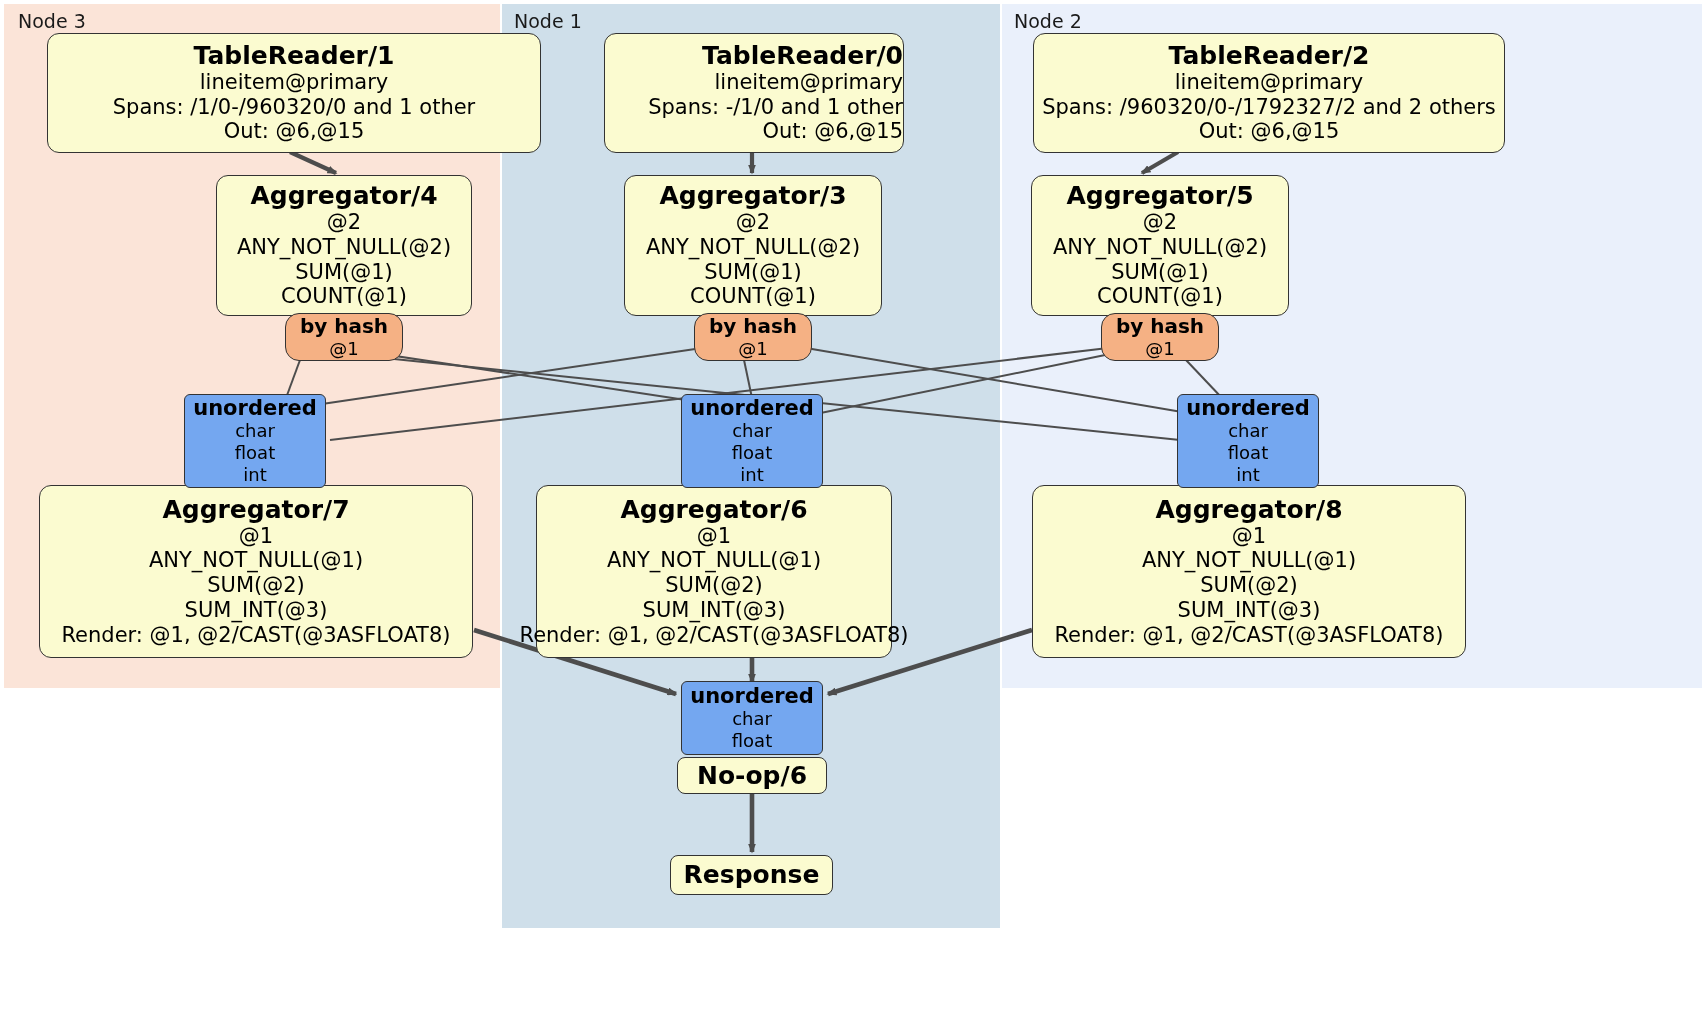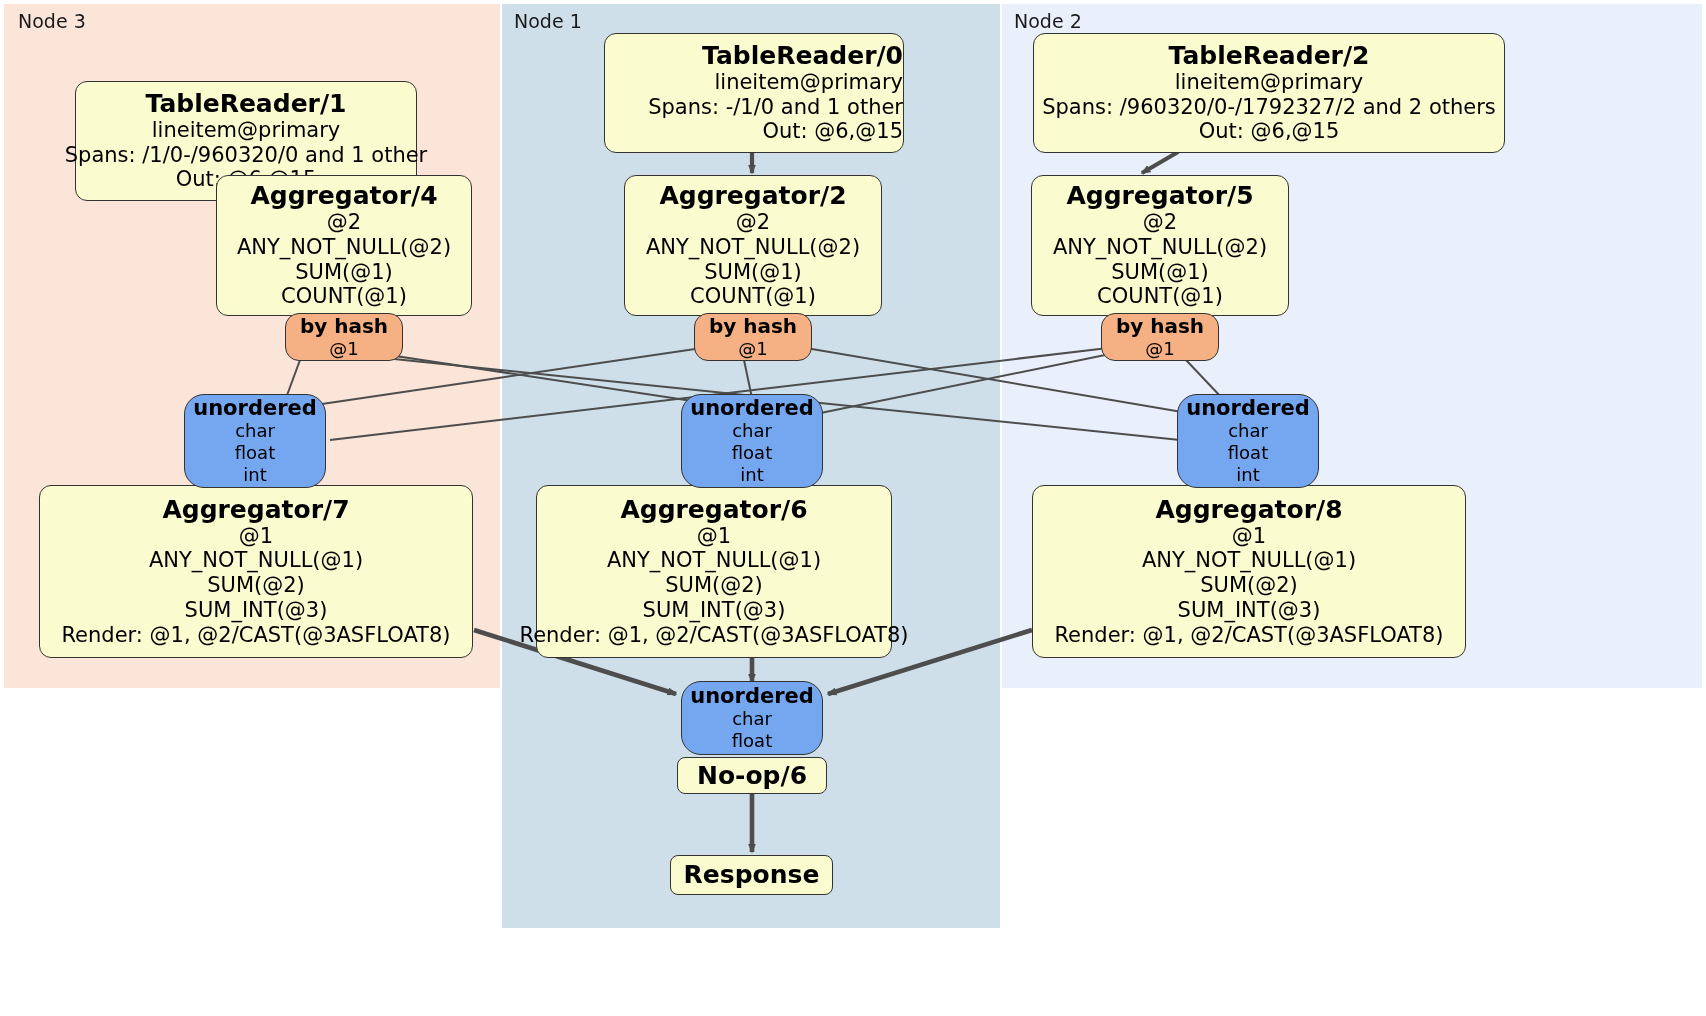--- a/index.html
+++ b/index.html
@@ -63,21 +63,21 @@
     background: #f5b184;
     border-radius: 14px;
     border: 1.6px solid #333333;
     z-index: 9;
   }
   .router-hash .title { font-size: 20px; }
   .router-hash .line  { font-size: 18px; }
   .synth {
     background: #74a7f0;
     border: 1.6px solid #333333;
-    border-radius: 20px;
+    border-radius: 6px;
     z-index: 8;
   }
   .synth .title { font-size: 21px; }
   .synth .line  { font-size: 18px; line-height: 1.2; }
 
   .noop  { background: #fbfbd0; border-radius: 8px; }
   .noop .title { font-size: 25px; }
   .response { background: #fbfbd0; border-radius: 8px; }
   .response .title { font-size: 25px; }
 
@@ -147,21 +147,21 @@
       <path d="M474,630 L676,694" marker-end="url(#arrThick)"></path>
       <path d="M752,658 L752,682" marker-end="url(#arrThick)"></path>
       <path d="M1032,630 L828,694" marker-end="url(#arrThick)"></path>
     </g>
 
     <g stroke="#4d4d4d" stroke-width="4.6" fill="none">
       <path d="M752,790 L752,852" marker-end="url(#arrThick)"></path>
     </g>
   </svg>
 
-  <div class="gbox proc" style="left:75px; top:33px; width:342px; height:120px;margin-top:48px;">
+  <div class="gbox proc" style="left:47px; top:33px; width:494px; height:120px;">
     <div class="title">TableReader/1</div>
     <div class="line">lineitem@primary</div>
     <div class="line">Spans: /1/0-/960320/0 and 1 other</div>
     <div class="line">Out: @6,@15</div>
   </div>
 
   <div class="gbox proc" style="left:604px; top:33px; width:300px; height:120px;align-items:flex-end;">
     <div class="title">TableReader/0</div>
     <div class="line">lineitem@primary</div>
     <div class="line">Spans: -/1/0 and 1 other</div>
@@ -177,21 +177,21 @@
 
   <div class="gbox proc" style="left:216px; top:175px; width:256px; height:141px;">
     <div class="title">Aggregator/4</div>
     <div class="line">@2</div>
     <div class="line">ANY_NOT_NULL(@2)</div>
     <div class="line">SUM(@1)</div>
     <div class="line">COUNT(@1)</div>
   </div>
 
   <div class="gbox proc" style="left:624px; top:175px; width:258px; height:141px;">
-    <div class="title">Aggregator/2</div>
+    <div class="title">Aggregator/3</div>
     <div class="line">@2</div>
     <div class="line">ANY_NOT_NULL(@2)</div>
     <div class="line">SUM(@1)</div>
     <div class="line">COUNT(@1)</div>
   </div>
 
   <div class="gbox proc" style="left:1031px; top:175px; width:258px; height:141px;">
     <div class="title">Aggregator/5</div>
     <div class="line">@2</div>
     <div class="line">ANY_NOT_NULL(@2)</div>

